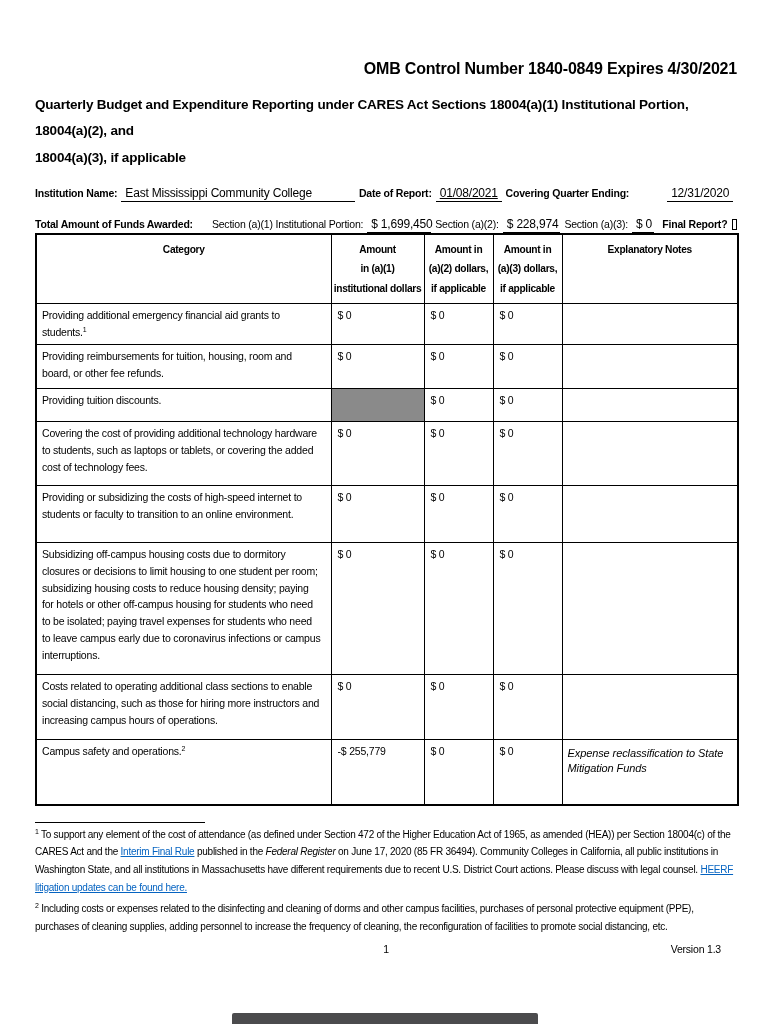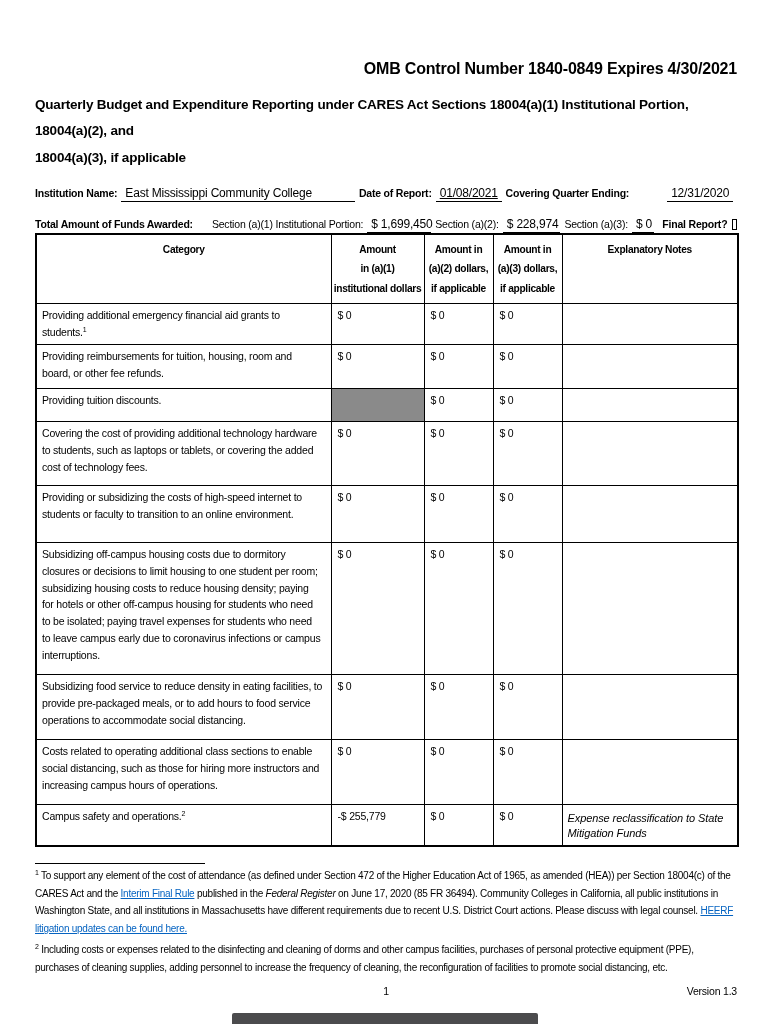--- a/index.html
+++ b/index.html
@@ -41,21 +41,21 @@
   tbody tr:nth-child(9){height:32px}
   sup { font-size:7px; vertical-align:super; line-height:0; }
 
   .fnsep { width:170px; border-top:1.6px solid #000; margin-top:16px; }
   .fn { font-size:10px; line-height:1.78; margin-top:3px; text-align:left; letter-spacing:-0.25px; }
   .fn a { color:#0563c1; text-decoration:underline; cursor:pointer; }
   .fn i { font-style:italic; }
 
   .footer { position:relative; margin-top:8px; height:16px; font-size:10.5px; }
   .pagenum { position:absolute; left:50%; transform:translateX(-50%); }
-  .version { position:absolute; right:0; }
+  .version { position:absolute; right:16px; }
 
   .homebar { position:absolute; left:50%; bottom:0; transform:translateX(-50%);
              width:306px; height:11px; background:#4b4b4d; border-radius:2px 2px 0 0; }
 </style>
 </head>
 <body>
 
 <div class="page">
 
   <div class="omb">OMB Control Number 1840-0849 Expires 4/30/2021</div>
@@ -156,27 +156,20 @@
           <td class="notes"></td>
         </tr>
         <tr>
           <td class="cat">Subsidizing off-campus housing costs due to dormitory closures or decisions to limit housing to one student per room; subsidizing housing costs to reduce housing density; paying for hotels or other off-campus housing for students who need to be isolated; paying travel expenses for students who need to leave campus early due to coronavirus infections or campus interruptions.</td>
           <td class="amt">$ 0</td>
           <td class="amt">$ 0</td>
           <td class="amt">$ 0</td>
           <td class="notes"></td>
         </tr>
         <tr>
-          <td class="cat">Subsidizing food service to reduce density in eating facilities, to provide pre-packaged meals, or to add hours to food service operations to accommodate social distancing.</td>
-          <td class="amt">$ 0</td>
-          <td class="amt">$ 0</td>
-          <td class="amt">$ 0</td>
-          <td class="notes"></td>
-        </tr>
-        <tr>
           <td class="cat">Costs related to operating additional class sections to enable social distancing, such as those for hiring more instructors and increasing campus hours of operations.</td>
           <td class="amt">$ 0</td>
           <td class="amt">$ 0</td>
           <td class="amt">$ 0</td>
           <td class="notes"></td>
         </tr>
         <tr>
           <td class="cat">Campus safety and operations.<sup>2</sup></td>
           <td class="amt">-$ 255,779</td>
           <td class="amt">$ 0</td>

